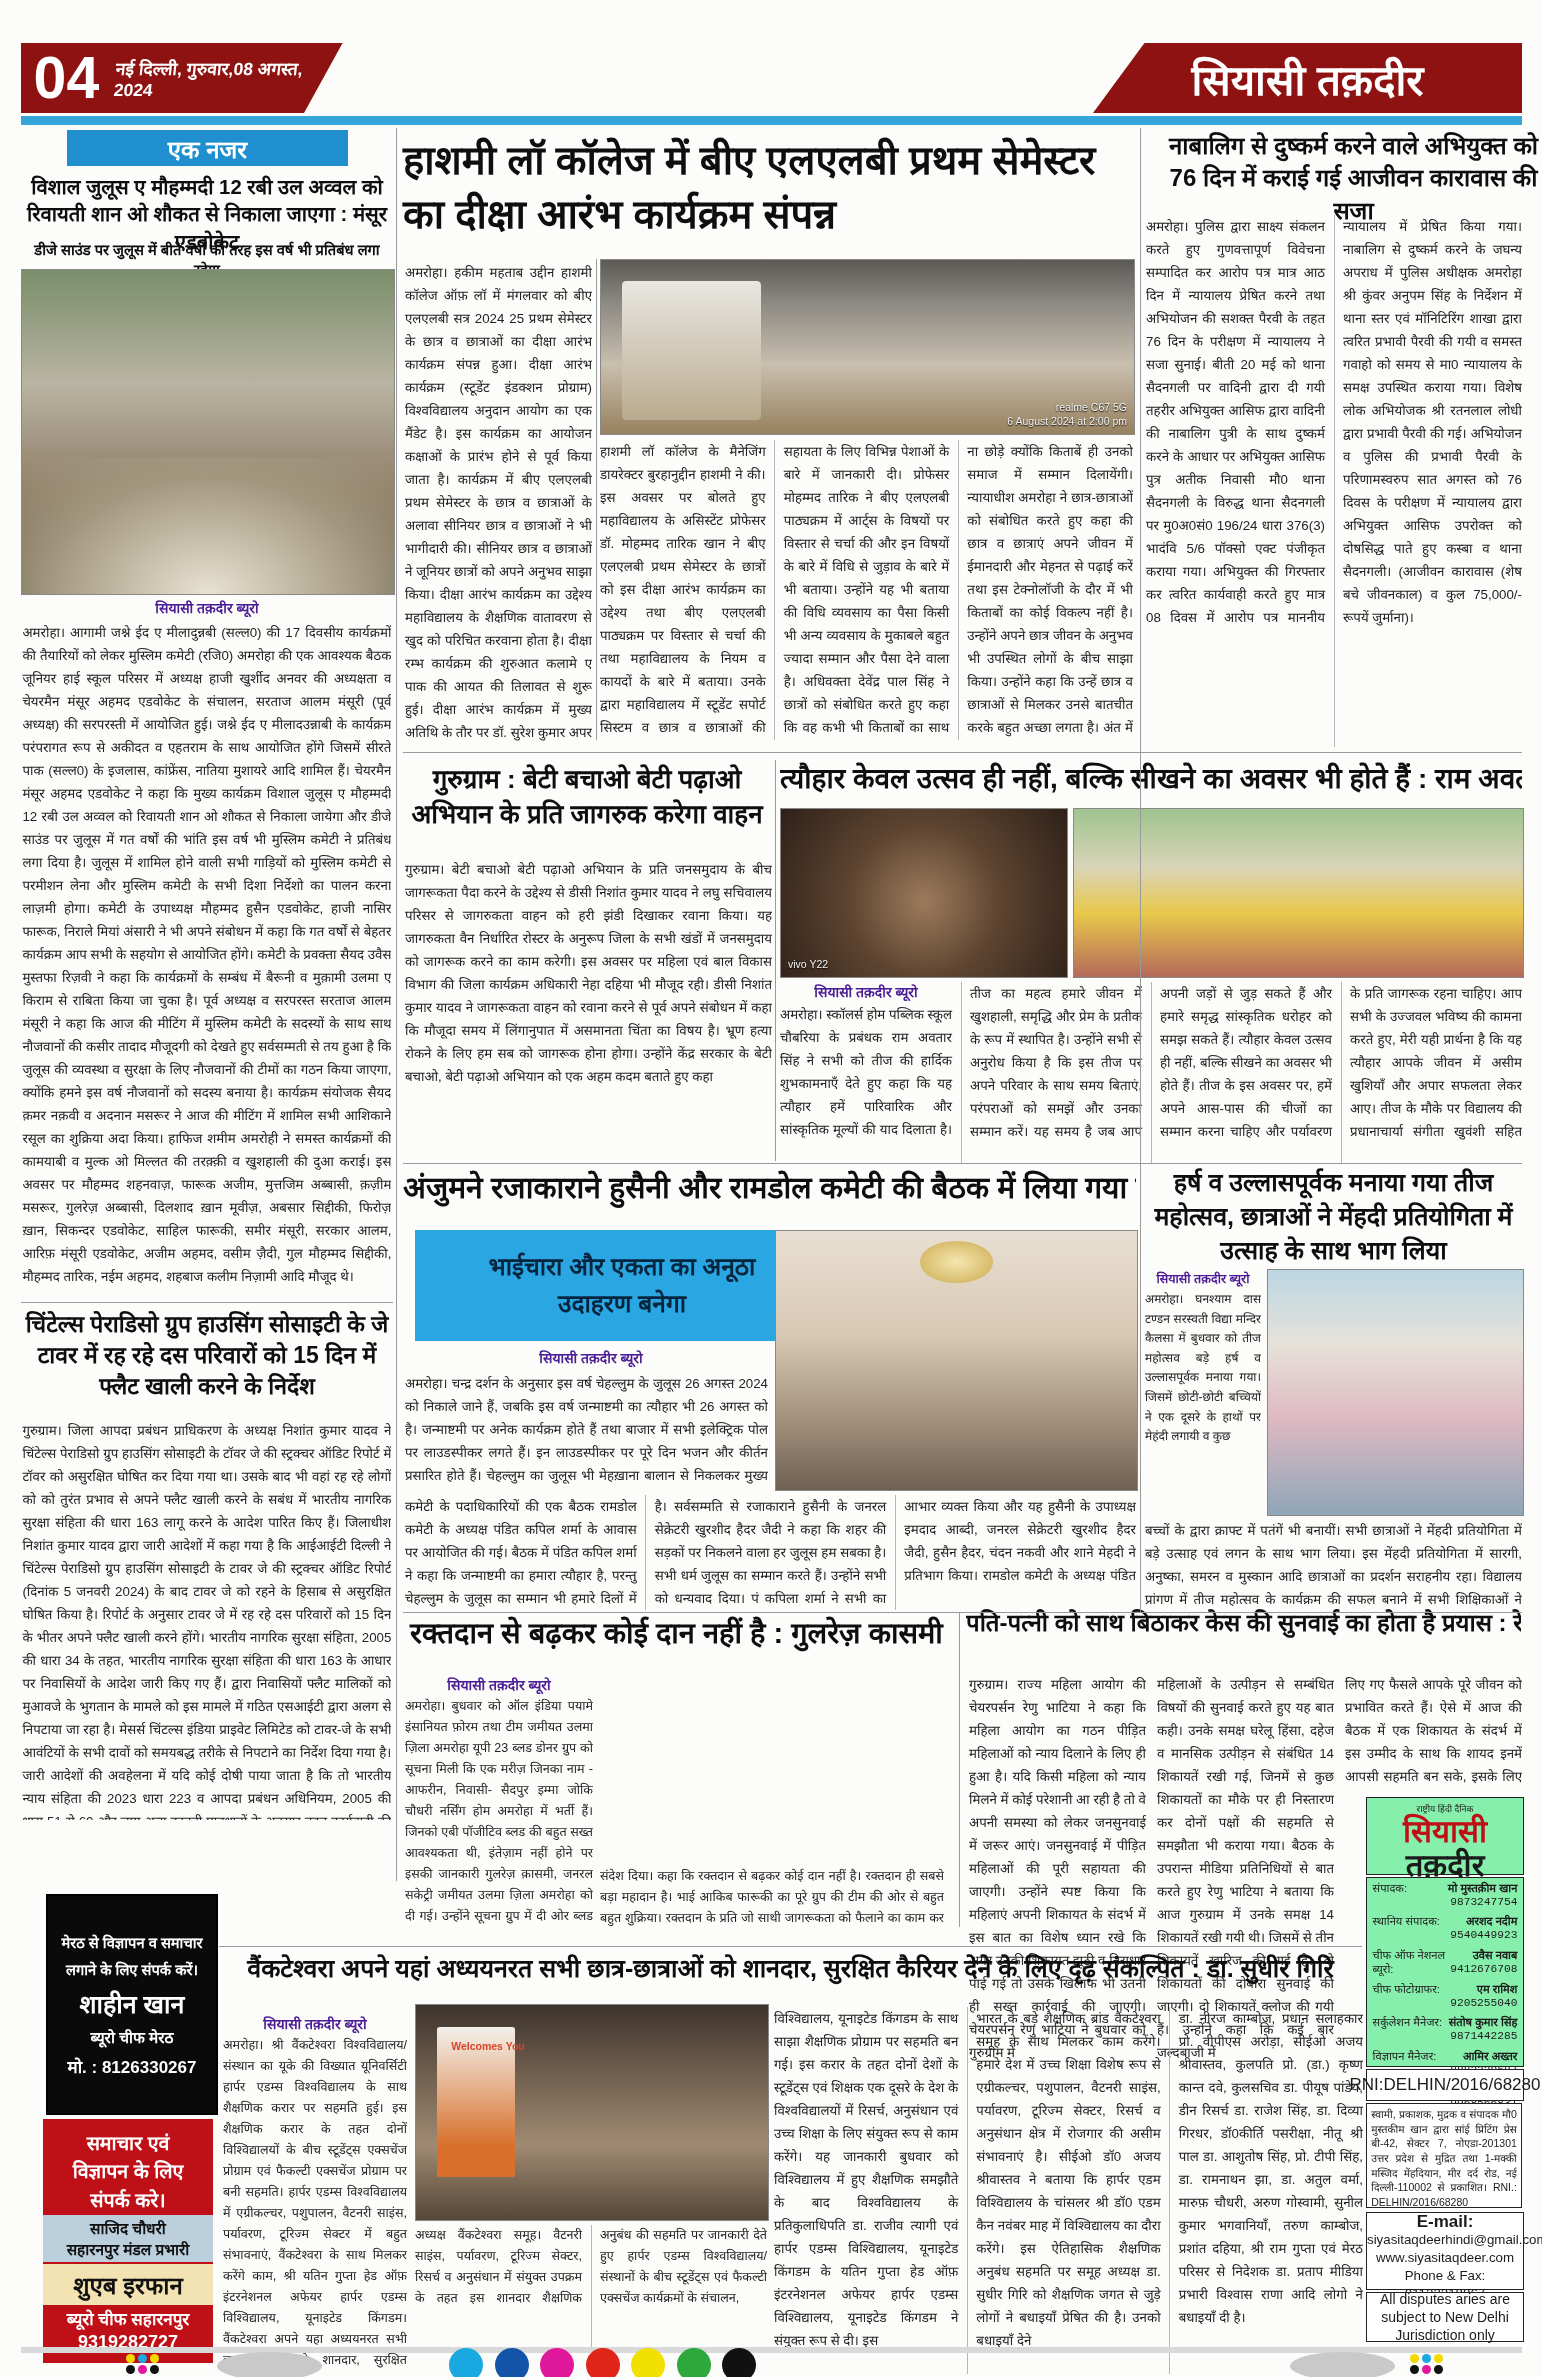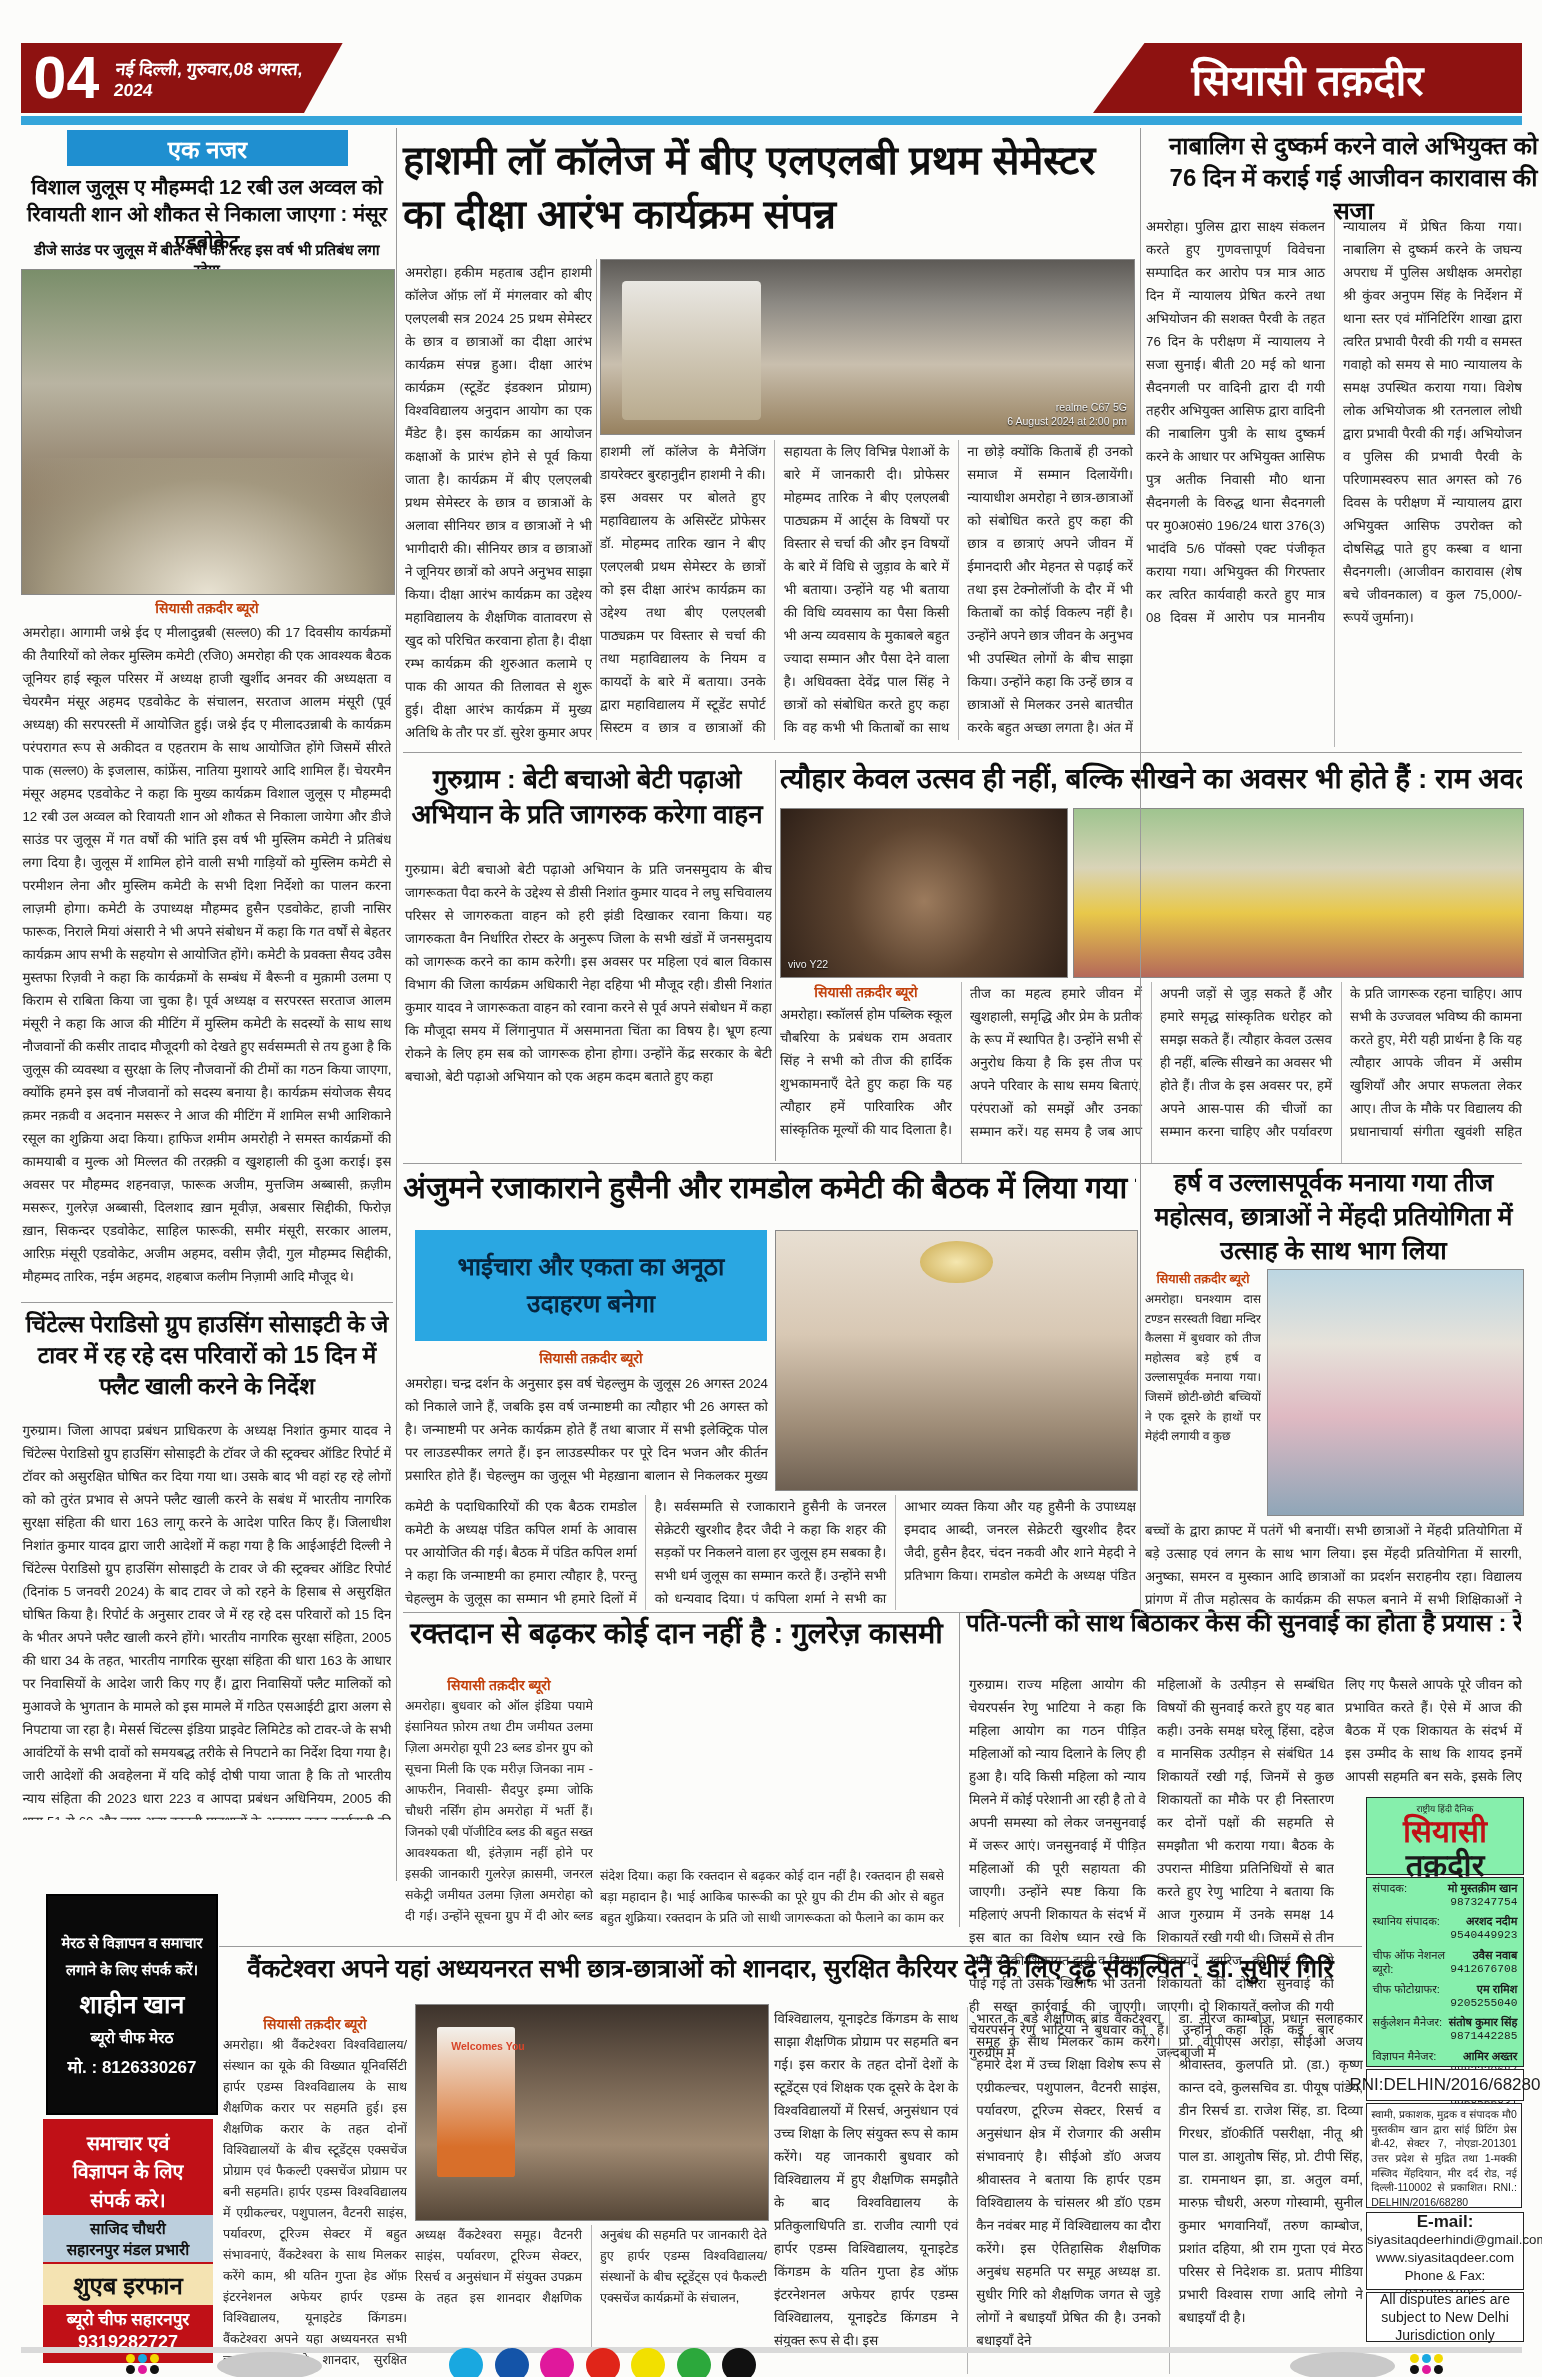--- a/index.html
+++ b/index.html
@@ -10,21 +10,21 @@
   .mast-left{clip-path:polygon(0 0,100% 0,88% 100%,0 100%);padding-left:12.6px;}
   .mast-right{clip-path:polygon(12% 0,100% 0,100% 100%,0 100%);justify-content:center;}
   .page-num{font-size:59px;font-weight:bold;line-height:1;}
   .date-line{font-size:17.5px;font-weight:bold;margin-left:15.4px;transform:skewX(-6deg);}
   .paper-name{font-size:42px;font-weight:bold;}
   .center-title{font-size:38px;font-weight:bold;color:#0f7fc0;text-align:center;}
   .blue-rule{background:#35a5da;}
   .hl{font-weight:bold;color:#0e0e0e;text-align:center;line-height:1.35;}
   .body-txt{font-size:13.3px;line-height:23px;text-align:justify;color:#222;overflow:hidden;}
   .small-txt{font-size:12px;line-height:19.6px;}
-  .byline{font-weight:bold;text-align:center;font-size:14px;line-height:21px;color:#c2410c;}
+  .byline{font-weight:bold;text-align:center;font-size:14px;line-height:21px;color:#4c1d95;}
   .cols2{column-count:2;column-gap:18px;column-rule:0.7px solid #b5b5b5;}
   .cols3{column-count:3;column-gap:18px;column-rule:0.7px solid #b5b5b5;}
   .cols4{column-count:4;column-gap:18px;column-rule:0.7px solid #b5b5b5;}
   .photo{position:absolute;overflow:hidden;border:0.7px solid #888;}
   .ph-label{position:absolute;right:7px;bottom:5.6px;color:#f4f4f4;font-size:10.5px;text-align:right;
             text-shadow:0 0.7px 1.4px #000;line-height:14px;}
   .vrule{position:absolute;width:0.7px;background:#9a9a9a;}
   .hrule{position:absolute;height:0.7px;background:#9a9a9a;}
   .label-box{background:#1f8fd0;color:#fff;font-weight:bold;font-size:24px;
              display:flex;align-items:center;justify-content:center;}
@@ -111,21 +111,21 @@
   <div class="photo" style="left:780px;top:808px;width:286px;height:168px;background:radial-gradient(circle at 50% 55%,#9c7b5d 0%,#5d4430 45%,#2e2018 100%);">
     <div class="ph-label" style="left:7px;right:auto;">vivo Y22</div>
   </div>
   <div class="photo" style="left:1073px;top:808px;width:449px;height:168px;background:linear-gradient(180deg,#9fc48f 0%,#d9d4b8 35%,#e8c84a 62%,#b4695a 100%);"></div>
   <div class="abs body-txt cols4" style="left:780px;top:982px;width:742px;height:181px;">
     <div class="byline">सियासी तक़दीर ब्यूरो</div>
     <div>अमरोहा। स्कॉलर्स होम पब्लिक स्कूल चौबरिया के प्रबंधक राम अवतार सिंह ने सभी को तीज की हार्दिक शुभकामनाएँ देते हुए कहा कि यह त्यौहार हमें पारिवारिक और सांस्कृतिक मूल्यों की याद दिलाता है। तीज का महत्व हमारे जीवन में खुशहाली, समृद्धि और प्रेम के प्रतीक के रूप में स्थापित है। उन्होंने सभी से अनुरोध किया है कि इस तीज पर अपने परिवार के साथ समय बिताएं, परंपराओं को समझें और उनका सम्मान करें। यह समय है जब आप अपनी जड़ों से जुड़ सकते हैं और हमारे समृद्ध सांस्कृतिक धरोहर को समझ सकते हैं।  त्यौहार केवल उत्सव ही नहीं, बल्कि सीखने का अवसर भी होते हैं। तीज के इस अवसर पर, हमें अपने आस-पास की चीजों का सम्मान करना चाहिए और पर्यावरण के प्रति जागरूक रहना चाहिए। आप सभी के उज्जवल भविष्य की कामना करते हुए, मेरी यही प्रार्थना है कि यह त्यौहार आपके जीवन में असीम खुशियाँ और अपार सफलता लेकर आए। तीज के मौके पर विद्यालय की प्रधानाचार्या संगीता खुवंशी सहित समस्त विद्यालय स्टाफ निशा सागर ,खुशी चौधरी, काजल सैनी ,अर्चना, प्रीति चंद्रा, अनुज कुमार तथा प्यारे प्यारे नन्हे मुन्ने बच्चे उपस्थित रहे।</div>
   </div>
 
   <div class="abs hl" style="left:403px;top:1168px;width:733px;height:49px;font-size:30px;white-space:nowrap;overflow:hidden;">अंजुमने रजाकाराने हुसैनी और रामडोल कमेटी की बैठक में लिया गया निर्णय</div>
-  <div class="abs blue-box" style="left:415px;top:1230px;width:352px;height:111px;">
+  <div class="abs blue-box" style="left:415px;top:1230px;width:352px;height:111px;padding-left:31px;">
     <div>भाईचारा और एकता का अनूठा</div>
     <div>उदाहरण बनेगा</div>
   </div>
   <div class="abs byline" style="left:415px;top:1348px;width:352px;">सियासी तक़दीर ब्यूरो</div>
   <div class="abs body-txt" style="left:405px;top:1372px;width:363px;height:118px;">अमरोहा। चन्द्र दर्शन के अनुसार इस वर्ष चेहल्लुम के जुलूस 26 अगस्त 2024 को निकाले जाने हैं, जबकि इस वर्ष जन्माष्टमी का त्यौहार भी 26 अगस्त को है। जन्माष्टमी पर अनेक कार्यक्रम होते हैं तथा बाजार में सभी इलेक्ट्रिक पोल पर लाउडस्पीकर लगते हैं। इन लाउडस्पीकर पर पूरे दिन भजन और कीर्तन प्रसारित होते हैं। चेहल्लुम का जुलूस भी मेहख़ाना बालान से निकलकर मुख्य मार्ग से होता हुआ गुजरी, त्रिपोलिया, लक्कड़ हाटा हुए बिजनौर रोड स्थित कर्बला पर जाकर समाप्त होगा।</div>
   <div class="photo" style="left:775px;top:1230px;width:361px;height:259px;background:linear-gradient(180deg,#e8dfd2 0%,#d8c8b4 40%,#9f8d78 75%,#6e6052 100%);">
     <div style="position:absolute;left:40%;top:4%;width:20%;height:16%;background:radial-gradient(#f5e7b0,#caa94e);border-radius:50%;"></div>
   </div>
   <div class="abs body-txt cols3" style="left:405px;top:1495px;width:731px;height:115px;">कमेटी के पदाधिकारियों की एक बैठक रामडोल कमेटी के अध्यक्ष पंडित कपिल शर्मा के आवास पर आयोजित की गई। बैठक में पंडित कपिल शर्मा ने कहा कि जन्माष्टमी का हमारा त्यौहार है, परन्तु चेहल्लुम के जुलूस का सम्मान भी हमारे दिलों में है। सर्वसम्मति से रजाकाराने हुसैनी के जनरल सेक्रेटरी खुरशीद हैदर जैदी ने कहा कि शहर की सड़कों पर निकलने वाला हर जुलूस हम सबका है। सभी धर्म जुलूस का सम्मान करते हैं। उन्होंने सभी को धन्यवाद दिया। पं कपिला शर्मा ने सभी का आभार व्यक्त किया और यह हुसैनी के उपाध्यक्ष इमदाद आब्दी, जनरल सेक्रेटरी खुरशीद हैदर जैदी, हुसैन हैदर, चंदन नकवी और शाने मेहदी ने प्रतिभाग किया। रामडोल कमेटी के अध्यक्ष पंडित कपिल शर्मा, अजय चतुर्वेदी, पंकज जिंदल,संजय गर्ग, विक्की ने बैठक में प्रतिभाग किया।</div>
 

